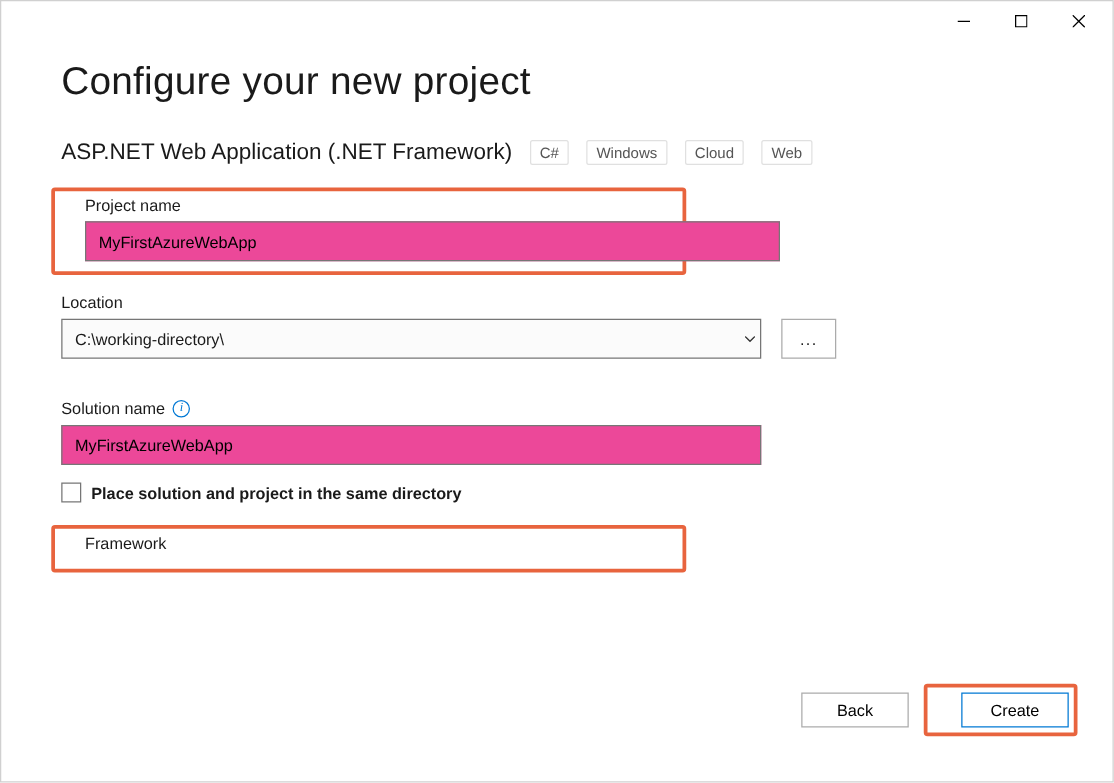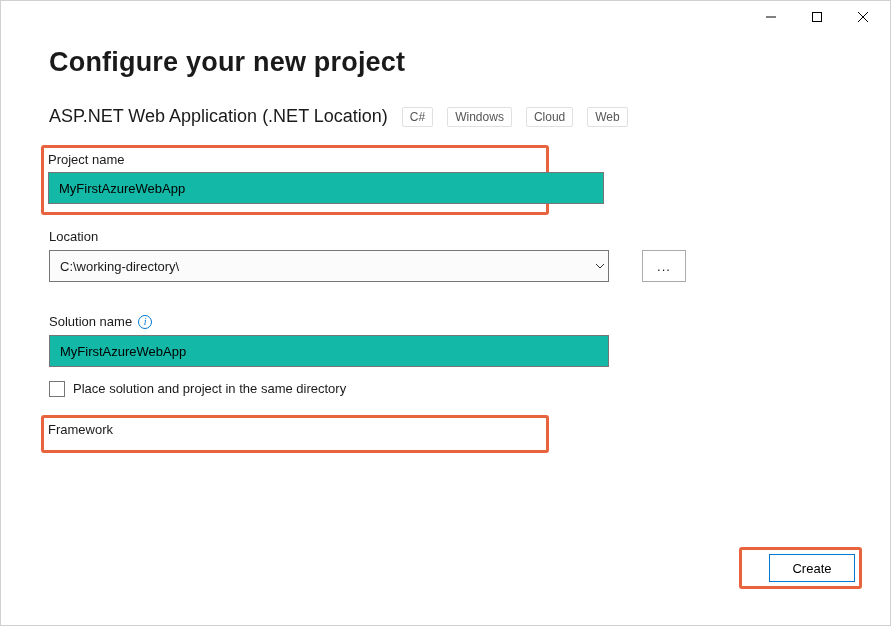--- a/index.html
+++ b/index.html
@@ -33,22 +33,22 @@
       cursor: pointer;
     }
     .window-control svg {
       width: 10px;
       height: 10px;
     }
     .content {
       padding: 0 48px;
     }
     .page-title {
-      font-size: 27px;
-      font-weight: 700;
+      font-size: 31px;
+      font-weight: 400;
       margin-top: 14px;
       margin-bottom: 28px;
       letter-spacing: 0.2px;
     }
     .project-type-row {
       display: flex;
       align-items: center;
       gap: 14px;
       margin-bottom: 18px;
     }
@@ -90,26 +90,26 @@
       justify-content: center;
       line-height: 1;
     }
     .text-input {
       width: 560px;
       height: 32px;
       border: 1px solid #767676;
       padding: 0 10px;
       font-size: 13px;
       font-family: inherit;
-      background: #14b8a6;
+      background: #ec4899;
     }
     .combo-row {
       display: flex;
       align-items: flex-end;
-      gap: 33px;
+      gap: 16px;
     }
     .combo {
       width: 560px;
       height: 32px;
       border: 1px solid #767676;
       display: flex;
       align-items: center;
       background: #fbfbfb;
     }
     .combo-text {
@@ -140,36 +140,37 @@
       background: #fff;
       display: flex;
       align-items: center;
       justify-content: center;
       font-size: 13px;
       cursor: pointer;
       letter-spacing: 1px;
     }
     .checkbox-row {
       display: flex;
-      align-items: flex-start;
+      align-items: flex-end;
       gap: 8px;
       margin-top: 14px;
       margin-bottom: 18px;
+      font-weight: bold;
     }
     .checkbox {
       width: 16px;
       height: 16px;
       border: 1px solid #767676;
       background: #fff;
       cursor: pointer;
     }
     .highlight-box {
       border: 3px solid #e8643e;
       border-radius: 3px;
-      padding: 4px 6px 8px 4px;
+      padding: 4px 6px 8px 24px;
       margin-left: -8px;
       width: 508px;
     }
     .highlight-box .field-label {
       margin-top: 0;
       margin-bottom: 5px;
     }
     .highlight-box .text-input,
     .highlight-box .combo {
       width: 556px;
@@ -223,21 +224,21 @@
         <line x1="0" y1="0" x2="10" y2="10" stroke="#000" stroke-width="1"></line>
         <line x1="10" y1="0" x2="0" y2="10" stroke="#000" stroke-width="1"></line>
       </svg>
   </div>
 </div>
 
 <div class="content">
   <h1 class="page-title">Configure your new project</h1>
 
   <div class="project-type-row">
-    <span class="project-type">ASP.NET Web Application (.NET Location)</span>
+    <span class="project-type">ASP.NET Web Application (.NET Framework)</span>
     <span class="tag">C#</span>
     <span class="tag">Windows</span>
     <span class="tag">Cloud</span>
     <span class="tag">Web</span>
   </div>
 
   <div class="highlight-box">
     <div class="field-label">Project name</div>
     <input type="text" class="text-input" value="MyFirstAzureWebApp" style="">
   </div>
@@ -269,16 +270,17 @@
     <div class="checkbox"></div>
     <span>Place solution and project in the same directory</span>
   </div>
 
   <div class="highlight-box">
     <div class="field-label">Framework</div>
   </div>
 </div>
 
 <div class="footer">
+  <button class="btn">Back</button>
   <div class="highlight-btn">
     <button class="btn primary">Create</button>
   </div>
 </div>
 
 </body></html>

